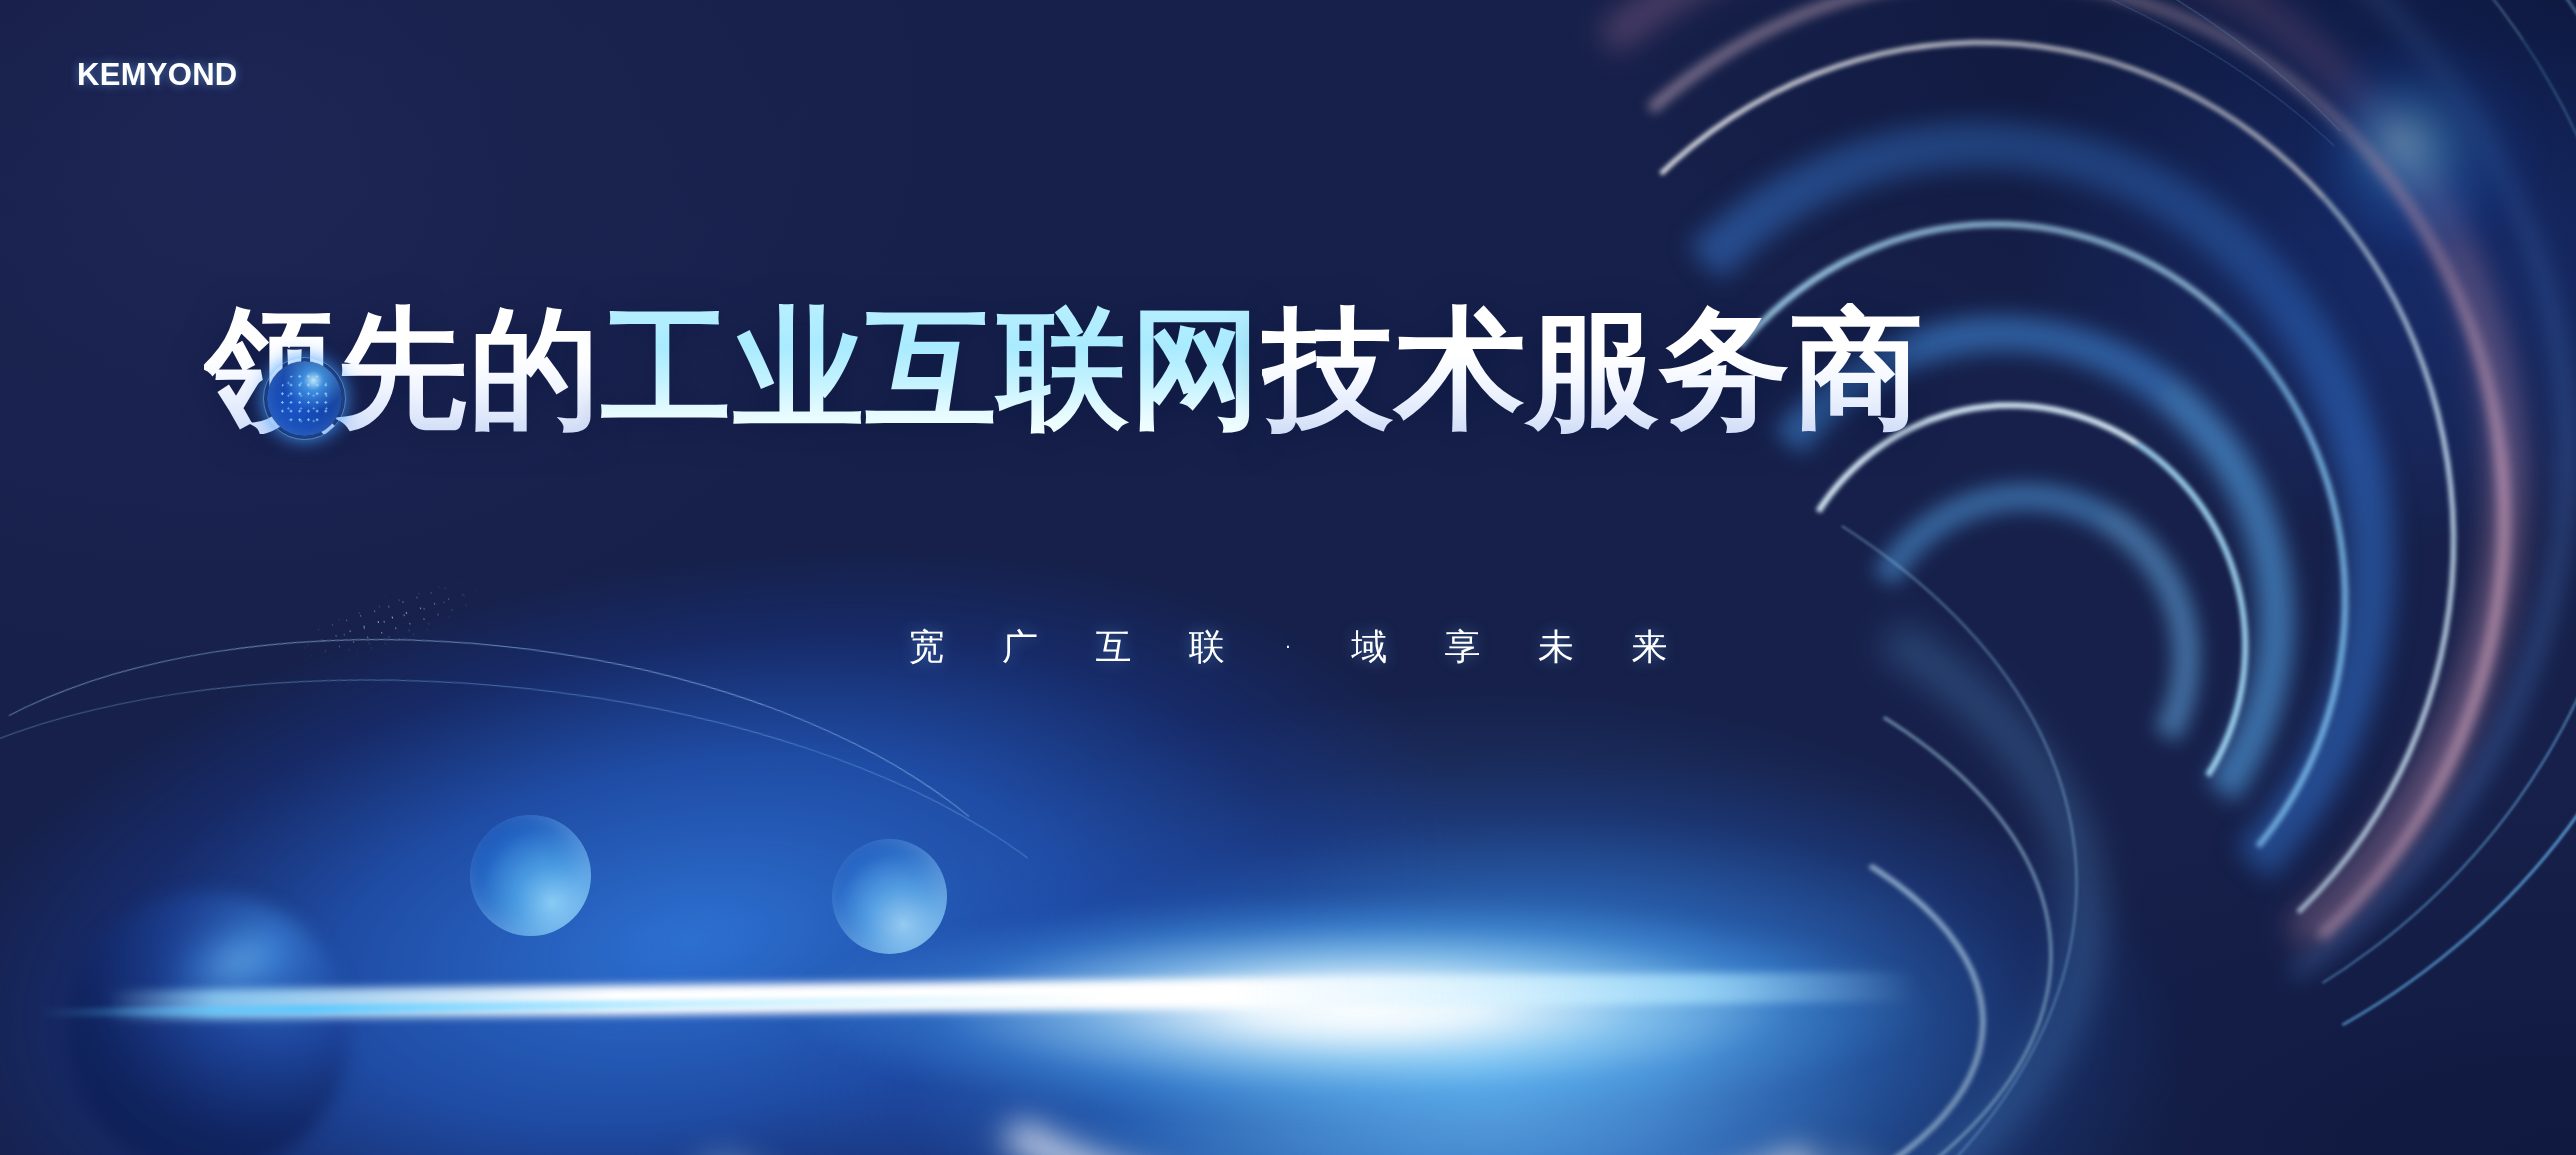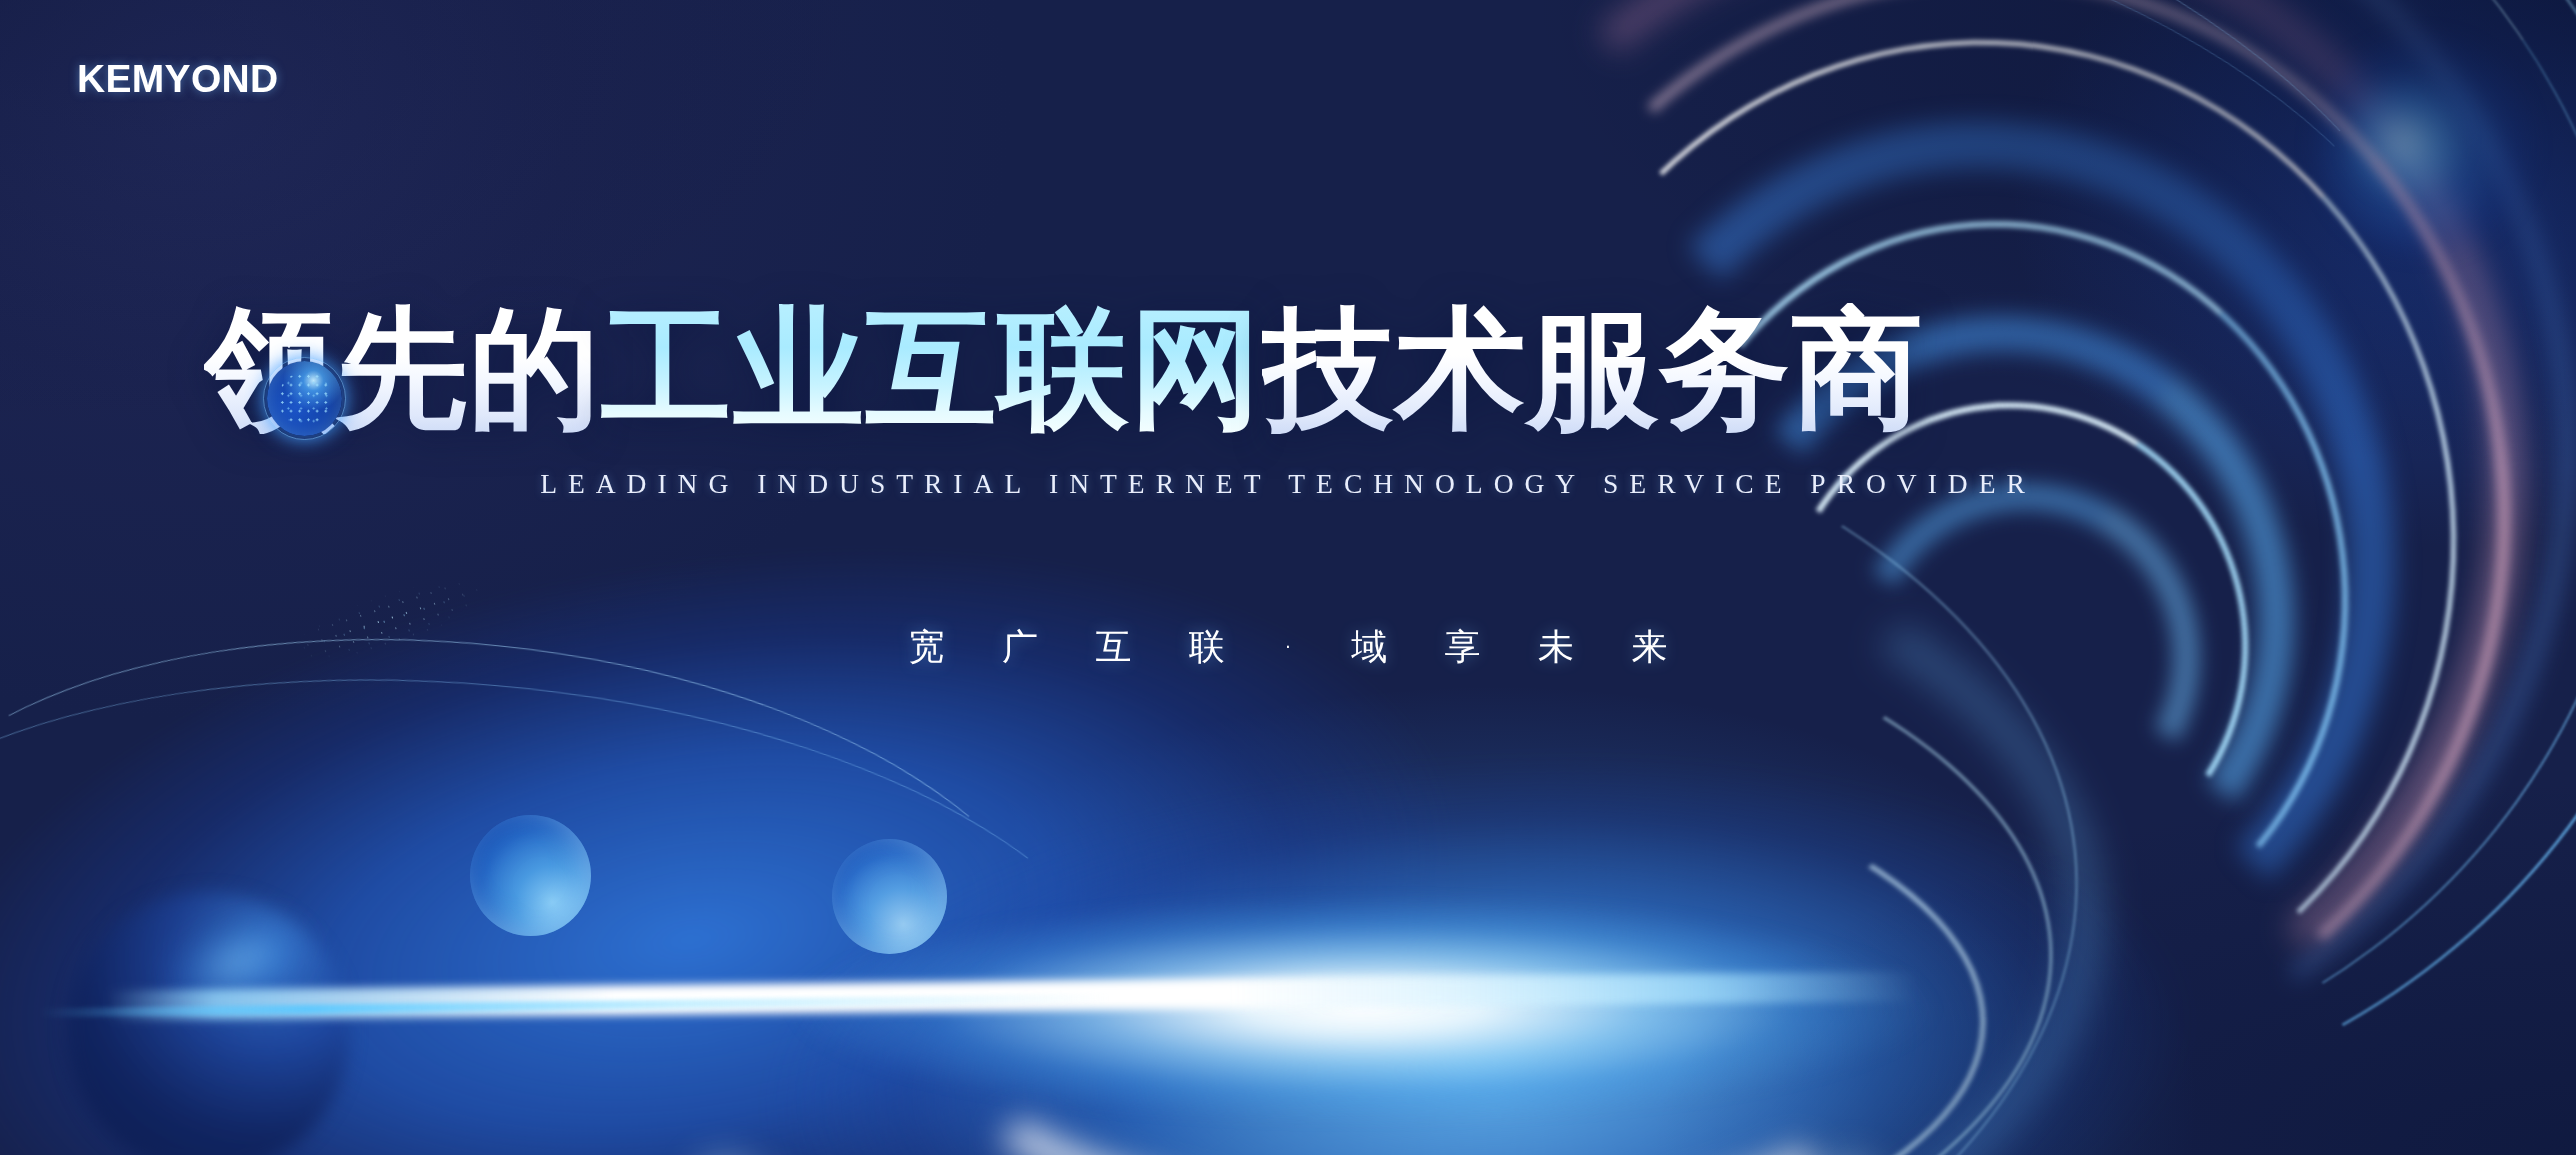--- a/index.html
+++ b/index.html
@@ -254,21 +254,21 @@
       radial-gradient(ellipse 70% 70% at 100% 0%, rgba(6,14,44,0.55) 0%, rgba(6,14,44,0) 58%),
       radial-gradient(ellipse 55% 60% at 0% 0%, rgba(14,22,58,0.35) 0%, rgba(14,22,58,0) 62%),
       radial-gradient(ellipse 60% 55% at 100% 100%, rgba(8,18,52,0.45) 0%, rgba(8,18,52,0) 60%);
   }
 
   
   .content { position:absolute; inset:0; }
 
   .logo {
     position:absolute; left:77px; top:59px;
-    font-size:39px; font-weight:700; letter-spacing:0.3px;
+    font-size:31px; font-weight:700; letter-spacing:0.3px;
     color:#ffffff;
     text-shadow:0 0 9.4px rgba(120,190,255,0.5);
     line-height:1;
     white-space:nowrap;
   }
 
   .headline {
     position:absolute; left:0; top:303px; width:2128px;
     text-align:center;
     line-height:1;
@@ -370,21 +370,20 @@
   </div>
 
   <div class="content">
 
     <div class="logo">KEMYOND</div>
 
     <div class="headline">
       <span class="seg seg-white">领先的</span><span class="seg seg-cyan">工业互联网</span><span class="seg seg-white">技术服务商</span>
     </div>
 
-    <div class="subtitle">LEADING INDUSTRIAL INTERNET TECHNOLOGY SERVICE PROVIDER</div>
 
     <div class="tagline">宽 广 互 联 · 域 享 未 来</div>
 
     <div class="sphere-node-ring"></div>
     <div class="sphere sphere-node"></div>
 
   </div>
 </div>
 
 

